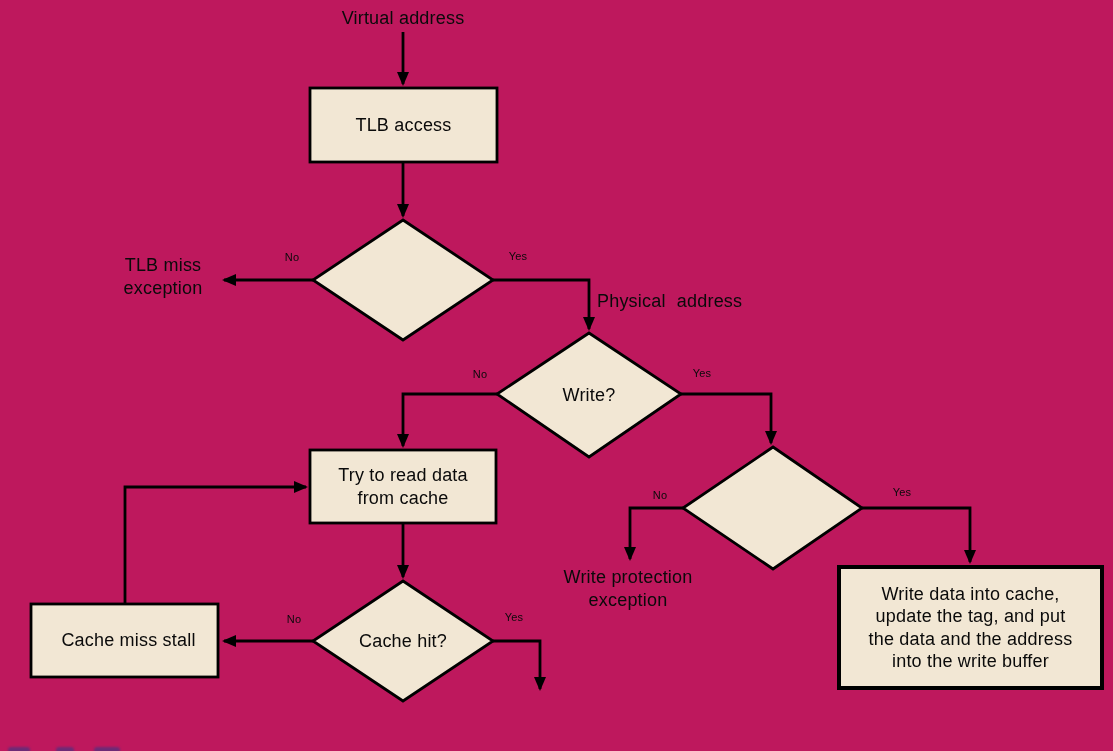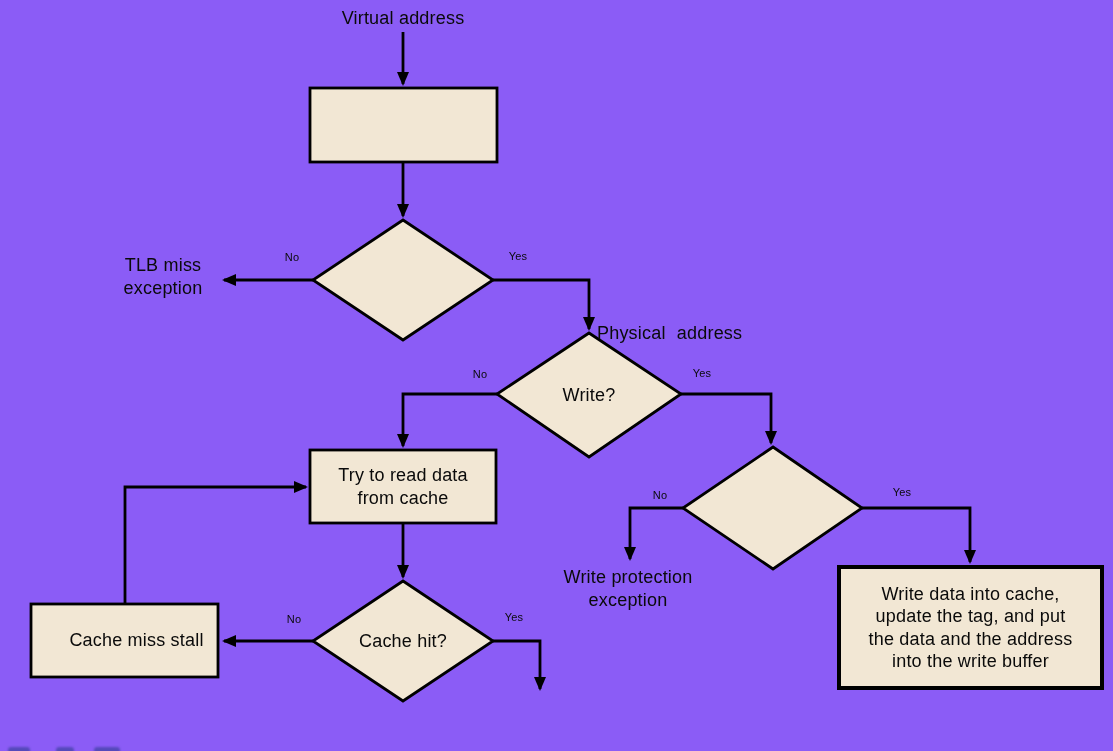--- a/index.html
+++ b/index.html
@@ -49,21 +49,20 @@
     align-items: center;
     justify-content: center;
     text-align: center;
   }
   .edge-lbl {
     font-size: 11px;
   }
   .left-align {
     text-align: left;
     word-spacing: 6px;
-    margin-top: 32px;
   }
   .artifact {
     position: absolute;
     bottom: 0;
     left: 8px;
     width: 130px;
     height: 6px;
   }
   .artifact span {
     position: absolute;
@@ -71,21 +70,21 @@
     height: 7px;
     border-radius: 3px;
     background: #2a3a8c;
     opacity: 0.55;
     filter: blur(1px);
   }
 </style>
 </head>
 <body>
 
-<div class="canvas" style="background: #8b5cf6;">
+<div class="canvas" style="background: #be185d;">
 
   <svg class="wires" viewBox="0 0 1113 751" xmlns="http://www.w3.org/2000/svg">
     <defs>
       <marker id="arr" markerUnits="userSpaceOnUse" markerWidth="16" markerHeight="14" refX="12" refY="6" orient="auto">
         <path d="M0,0 L14,6 L0,12 Z" fill="#000000"></path>
       </marker>
     </defs>
 
     <path class="edge" d="M403,32 L403,84" marker-end="url(#arr)" style="stroke: rgb(0, 0, 0);"></path>
     <path class="edge" d="M403,163 L403,216" marker-end="url(#arr)" style="stroke: rgb(0, 0, 0);"></path>
@@ -114,30 +113,31 @@
 
   <div class="lbl" style="left:83px; top:254px; width:160px;">TLB miss
 exception</div>
 
   <div class="lbl left-align" style="left:597px; top:290px; width:220px;">Physical  address</div>
 
   <div class="lbl" style="left:548px; top:566px; width:160px;">Write protection
 exception</div>
 
 
+  <div class="lbl node-lbl" style="left:310px; top:88px; width:187px; height:74px;">TLB access</div>
 
 
   <div class="lbl node-lbl" style="left:497px; top:333px; width:184px; height:124px;">Write?</div>
 
   <div class="lbl node-lbl" style="left:310px; top:450px; width:186px; height:73px;">Try to read data
 from cache</div>
 
   <div class="lbl node-lbl" style="left:313px; top:581px; width:180px; height:120px;">Cache hit?</div>
 
-  <div class="lbl node-lbl" style="left:43px; top:604px; width:187px; height:73px;">Cache miss stall</div>
+  <div class="lbl node-lbl" style="left:35px; top:604px; width:187px; height:73px;">Cache miss stall</div>
 
 
   <div class="lbl node-lbl" style="left:845px; top:567px; width:251px; height:121px;">Write data into cache,
 update the tag, and put
 the data and the address
 into the write buffer</div>
 
   <div class="lbl edge-lbl" style="left:272px; top:251px; width:40px;">No</div>
   <div class="lbl edge-lbl" style="left:494px; top:250px; width:48px;">Yes</div>
 

